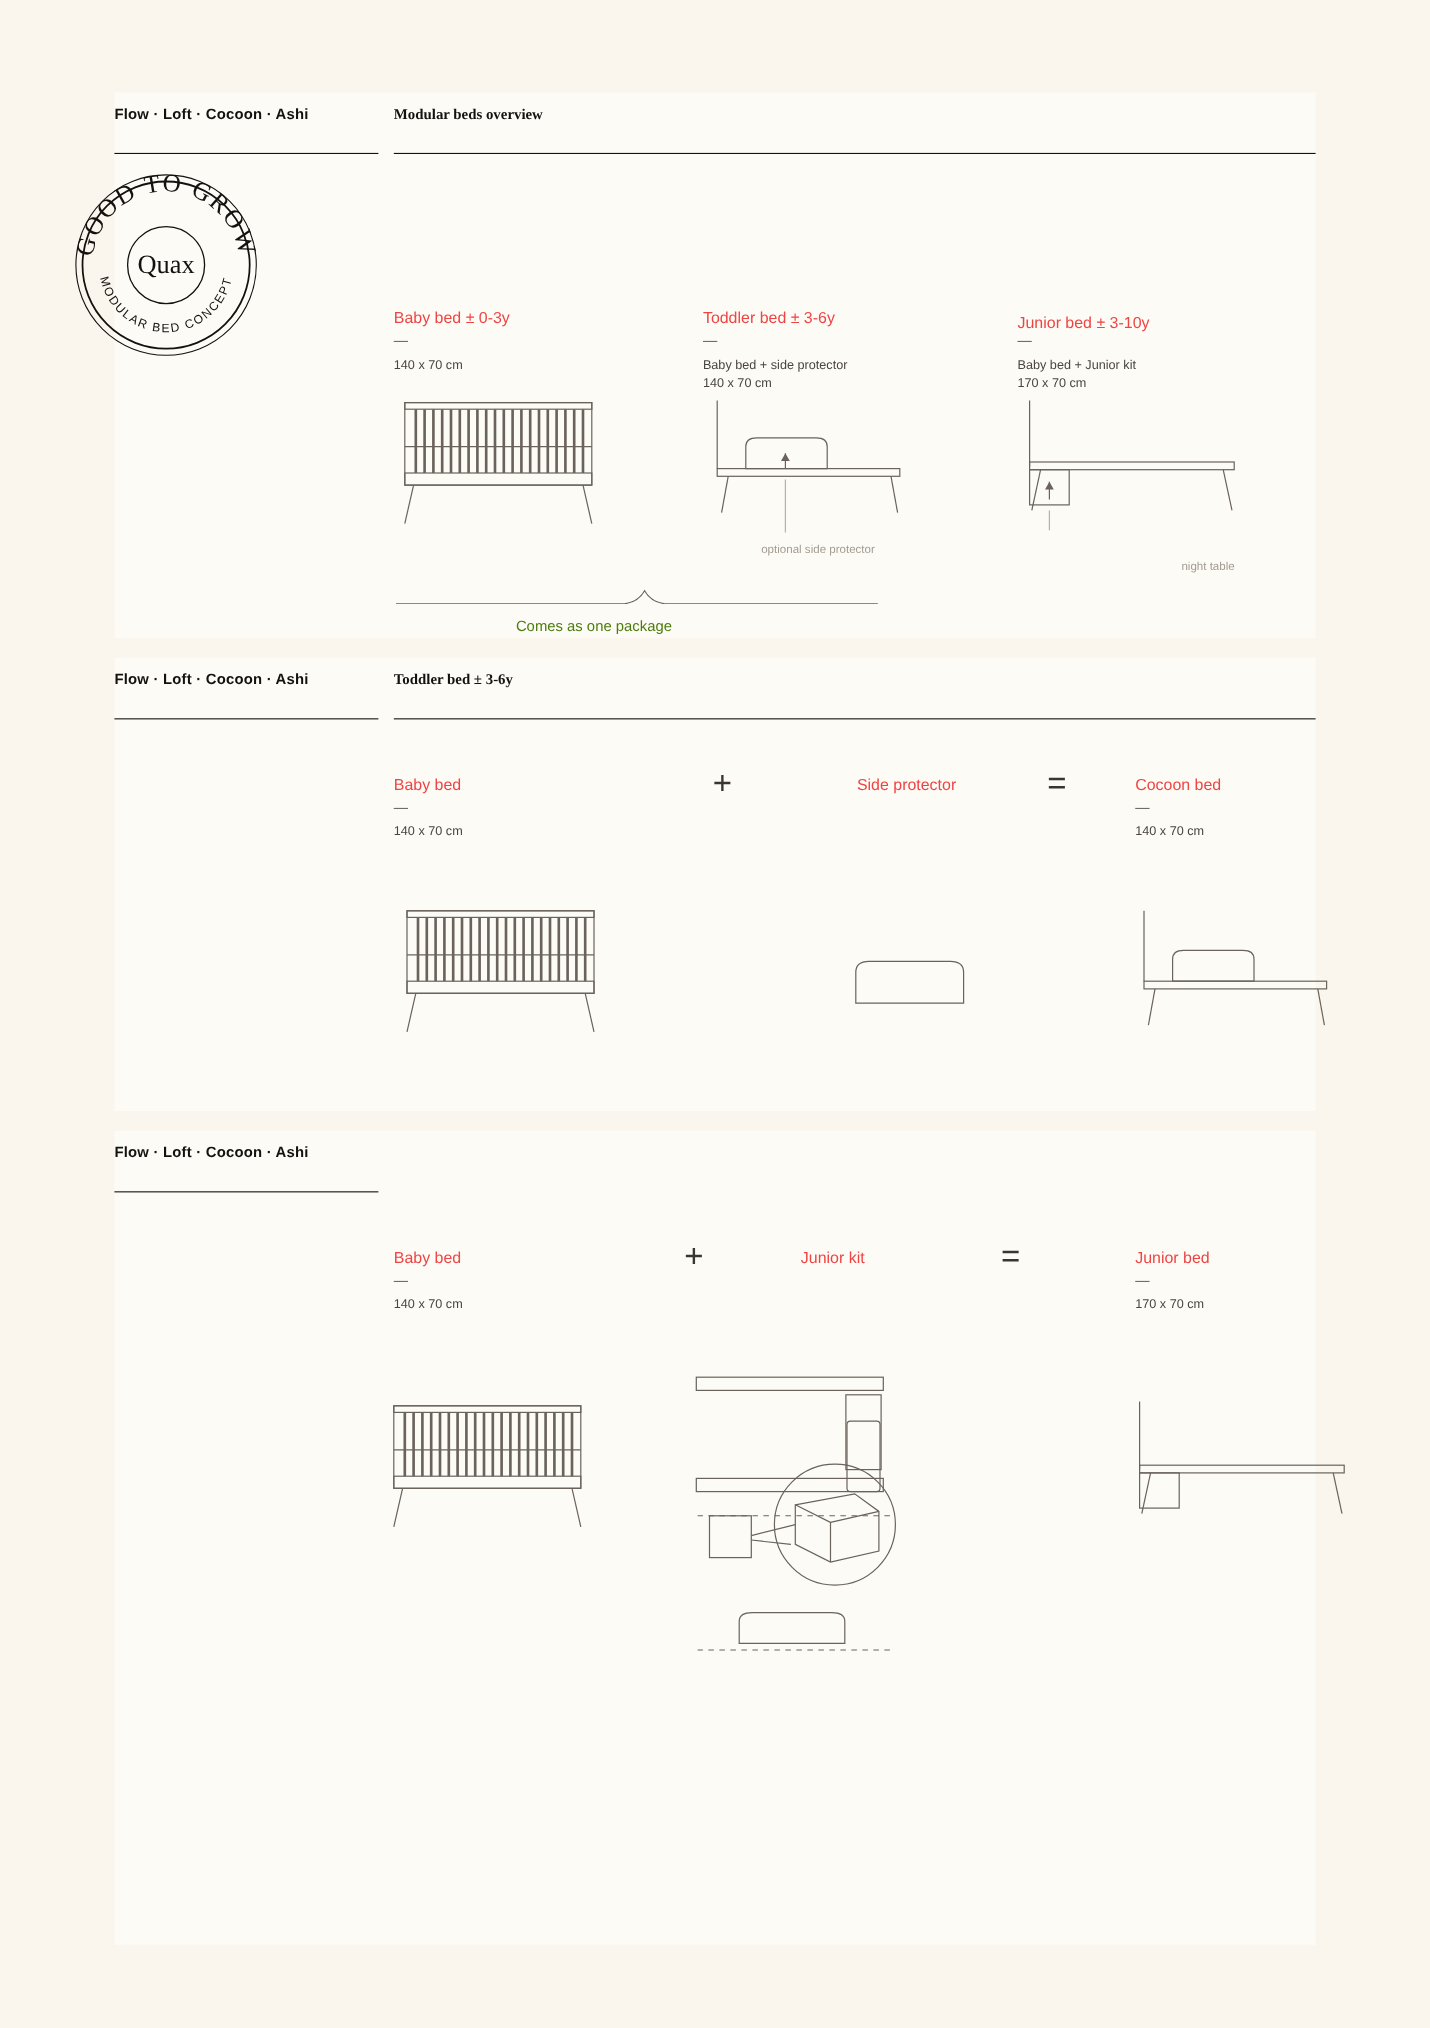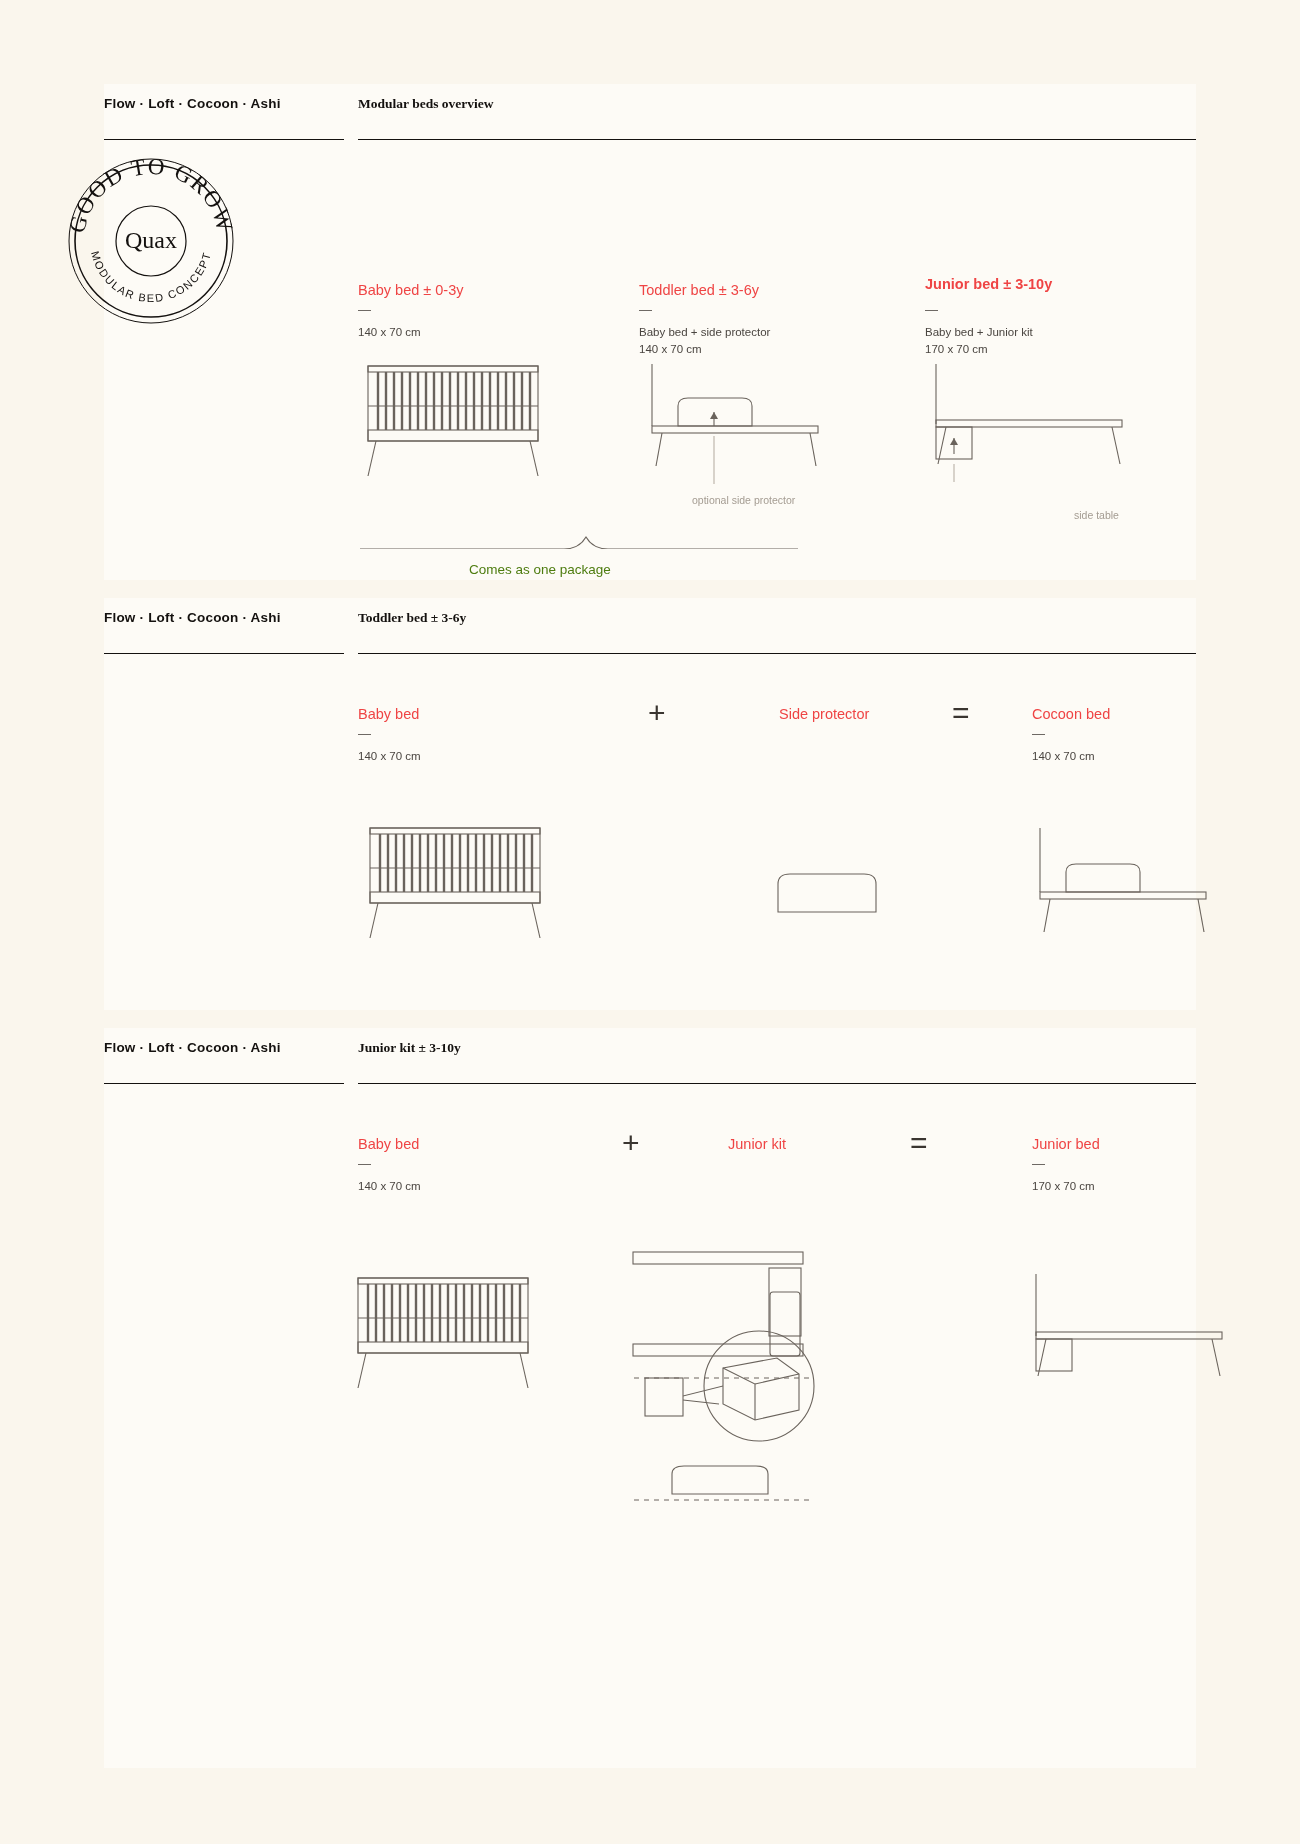--- a/index.html
+++ b/index.html
@@ -117,21 +117,21 @@
 
     <div class="col-title" style="left:254px; top:198px;">Baby bed ± 0-3y</div>
     <div class="col-dash" style="left:254px; top:218px;">—</div>
     <div class="col-sub" style="left:254px; top:240px; white-space:pre-line;">140 x 70 cm</div>
 
     <div class="col-title" style="left:535px; top:198px;">Toddler bed ± 3-6y</div>
     <div class="col-dash" style="left:535px; top:218px;">—</div>
     <div class="col-sub" style="left:535px; top:240px; white-space:pre-line;">Baby bed + side protector
 140 x 70 cm</div>
 
-    <div class="col-title" style="left:821px; top:192px;font-weight:bold;">Junior bed ± 3-10y</div>
+    <div class="col-title" style="left:821px; top:202px;">Junior bed ± 3-10y</div>
     <div class="col-dash" style="left:821px; top:218px;">—</div>
     <div class="col-sub" style="left:821px; top:240px; white-space:pre-line;">Baby bed + Junior kit
 170 x 70 cm</div>
 
     <div class="drawing" style="left:250px; top:270px;">
       <svg width="200" height="130" viewBox="0 0 200 130">
         <g fill="none" stroke="#6a635c" stroke-width="1.1">
           <rect x="14" y="12" width="170" height="6"></rect>
           <rect x="14" y="76" width="170" height="11"></rect>
           <rect x="14" y="12" width="170" height="75"></rect>
@@ -187,21 +187,21 @@
           <rect x="14" y="66" width="186" height="7"></rect>
           <line x1="24" y1="73" x2="16" y2="110"></line>
           <line x1="190" y1="73" x2="198" y2="110"></line>
           <rect x="14" y="73" width="36" height="32"></rect>
           <line x1="32" y1="110" x2="32" y2="128" stroke="#b9b1a6"></line>
           <path d="M32 84 l-4 7 h8 z" fill="#6a635c" stroke="none"></path>
           <line x1="32" y1="84" x2="32" y2="100" stroke="#6a635c"></line>
         </g>
       </svg>
     </div>
-    <div class="tiny-note" style="left:970px; top:425px;">side table</div>
+    <div class="tiny-note" style="left:970px; top:425px;">night table</div>
 
     <div class="drawing" style="left:250px; top:435px;">
       <svg width="450" height="30" viewBox="0 0 450 30">
         <path d="M6 30 L210 30 Q225 30 232 18 Q239 30 254 30 L444 30" fill="none" stroke="#6a635c" stroke-width="1.1"></path>
       </svg>
     </div>
     <div class="center-note" style="left:365px; top:478px;">Comes as one package</div>
   </div>
 
   <div class="panel" id="panel-toddler">
@@ -273,21 +273,20 @@
           <line x1="24" y1="79" x2="18" y2="112"></line>
           <line x1="172" y1="79" x2="178" y2="112"></line>
         </g>
       </svg>
     </div>
   </div>
 
   <div class="panel" id="panel-junior">
 
     <div class="panel-head brandline">Flow · Loft · Cocoon · Ashi</div>
-    <div class="panel-head paneltitle">Junior kit ± 3-10y</div>
 
     <div class="col-title" style="left:254px; top:108px;">Baby bed</div>
     <div class="col-dash" style="left:254px; top:128px;">—</div>
     <div class="col-sub" style="left:254px; top:150px;">140 x 70 cm</div>
 
     <div class="op" style="left:518px; top:98px; font-size:30px;">+</div>
 
     <div class="col-title" style="left:624px; top:108px;">Junior kit</div>
 
     <div class="op" style="left:806px; top:98px; font-size:30px;">=</div>

